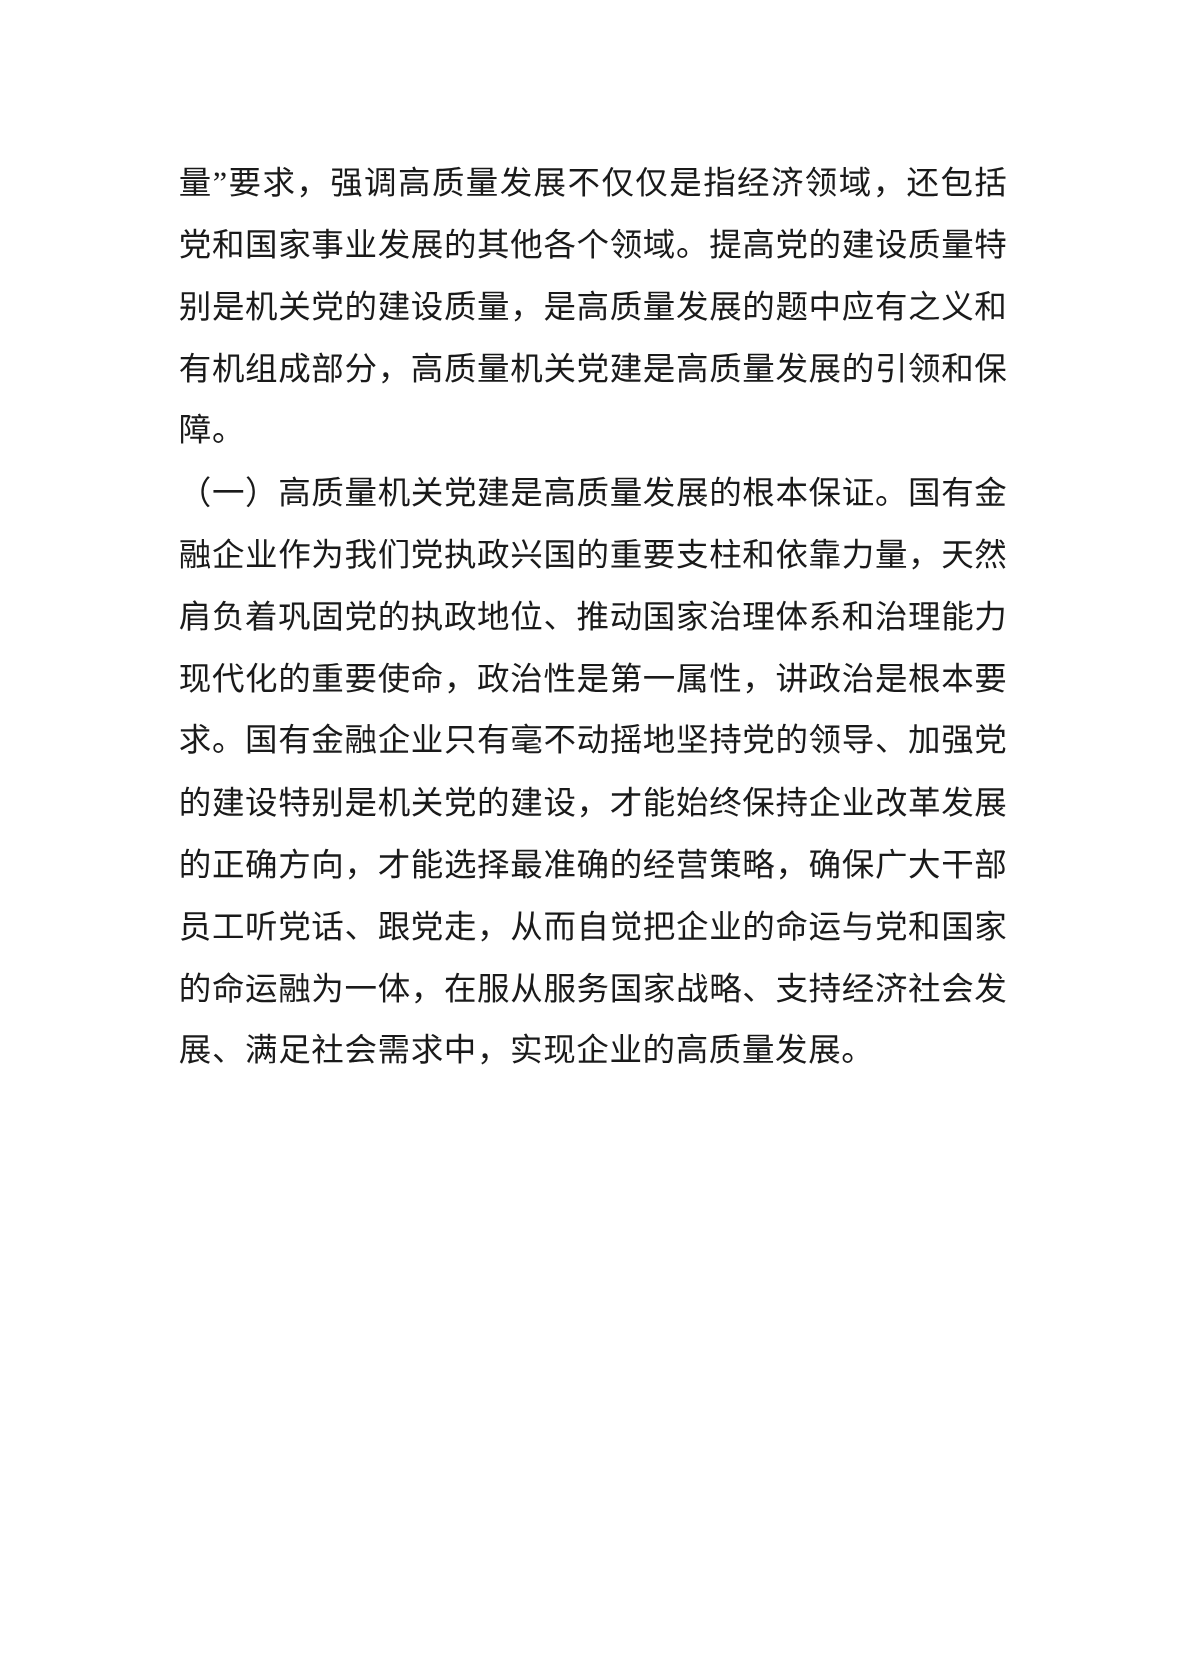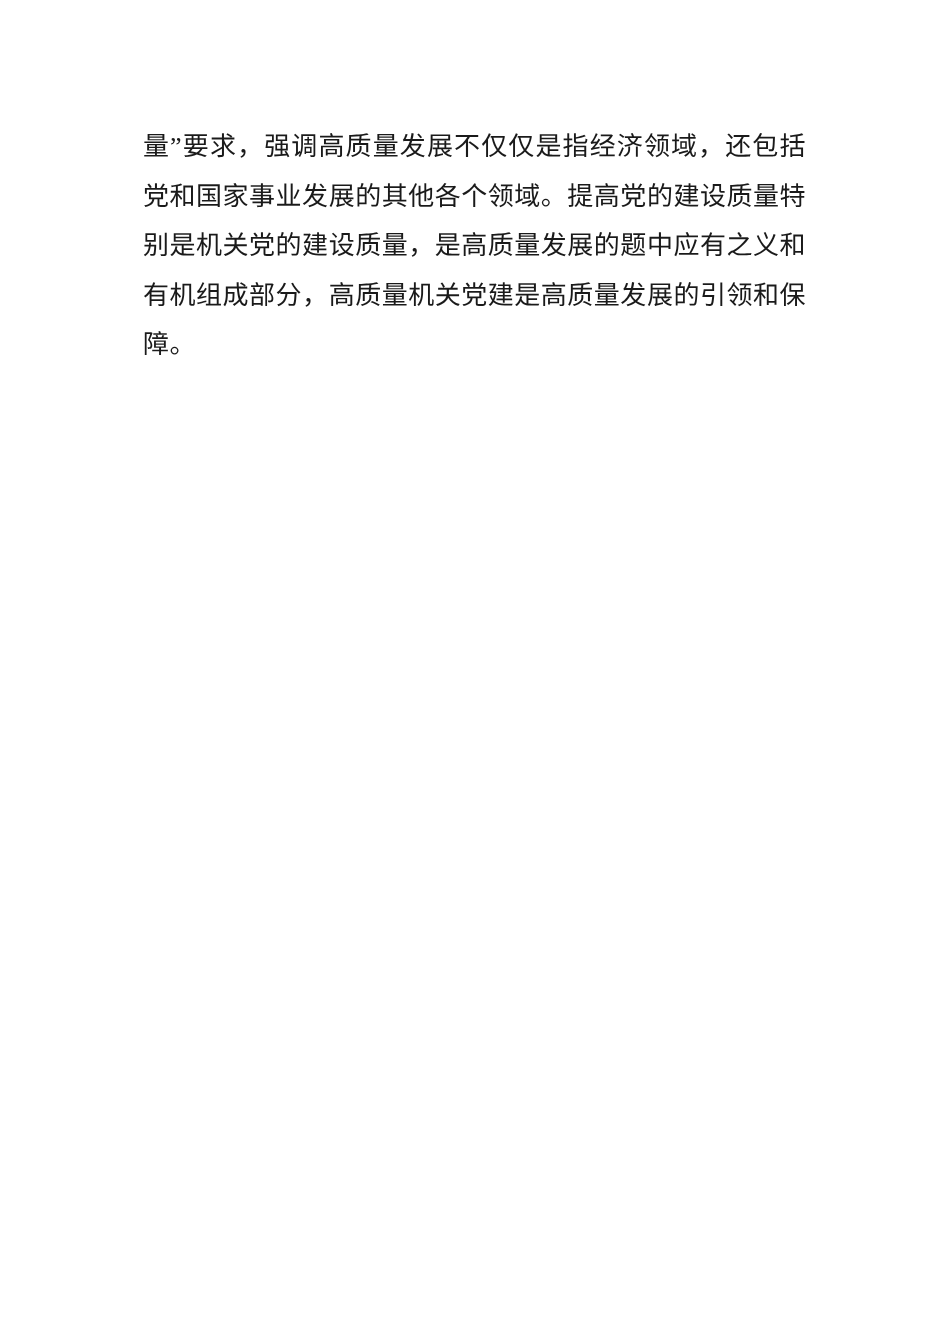--- a/index.html
+++ b/index.html
@@ -32,13 +32,14 @@
     text-justify: inter-character;
     word-break: break-all;
     font-weight: 400;
   }
 </style>
 </head>
 <body>
 
 <div class="page">
   <p class="para">量”要求，强调高质量发展不仅仅是指经济领域，还包括党和国家事业发展的其他各个领域。提高党的建设质量特别是机关党的建设质量，是高质量发展的题中应有之义和有机组成部分，高质量机关党建是高质量发展的引领和保障。</p>
+  <p class="para">（一）高质量机关党建是高质量发展的根本保证。国有金融企业作为我们党执政兴国的重要支柱和依靠力量，天然肩负着巩固党的执政地位、推动国家治理体系和治理能力现代化的重要使命，政治性是第一属性，讲政治是根本要求。国有金融企业只有毫不动摇地坚持党的领导、加强党的建设特别是机关党的建设，才能始终保持企业改革发展的正确方向，才能选择最准确的经营策略，确保广大干部员工听党话、跟党走，从而自觉把企业的命运与党和国家的命运融为一体，在服从服务国家战略、支持经济社会发展、满足社会需求中，实现企业的高质量发展。</p>
 </div>
 
 </body></html>

